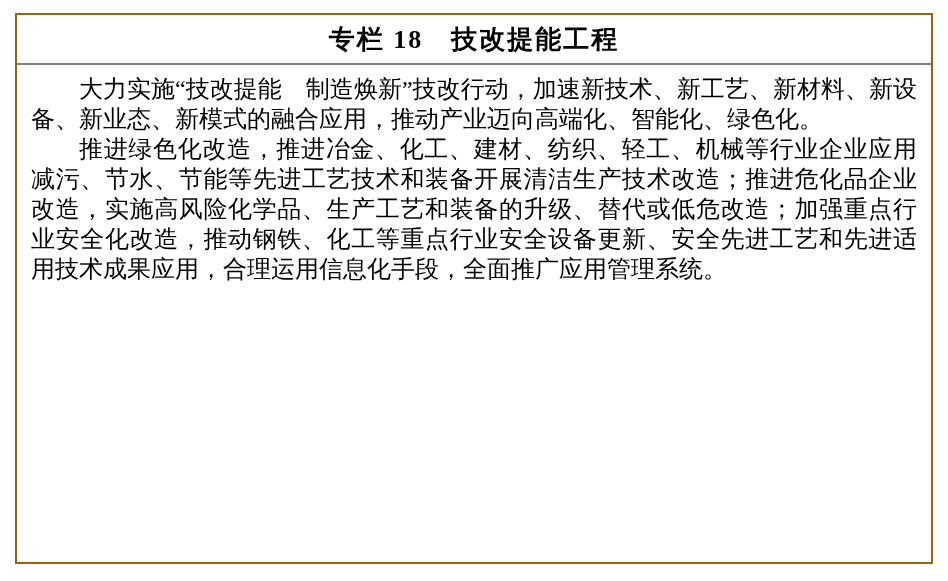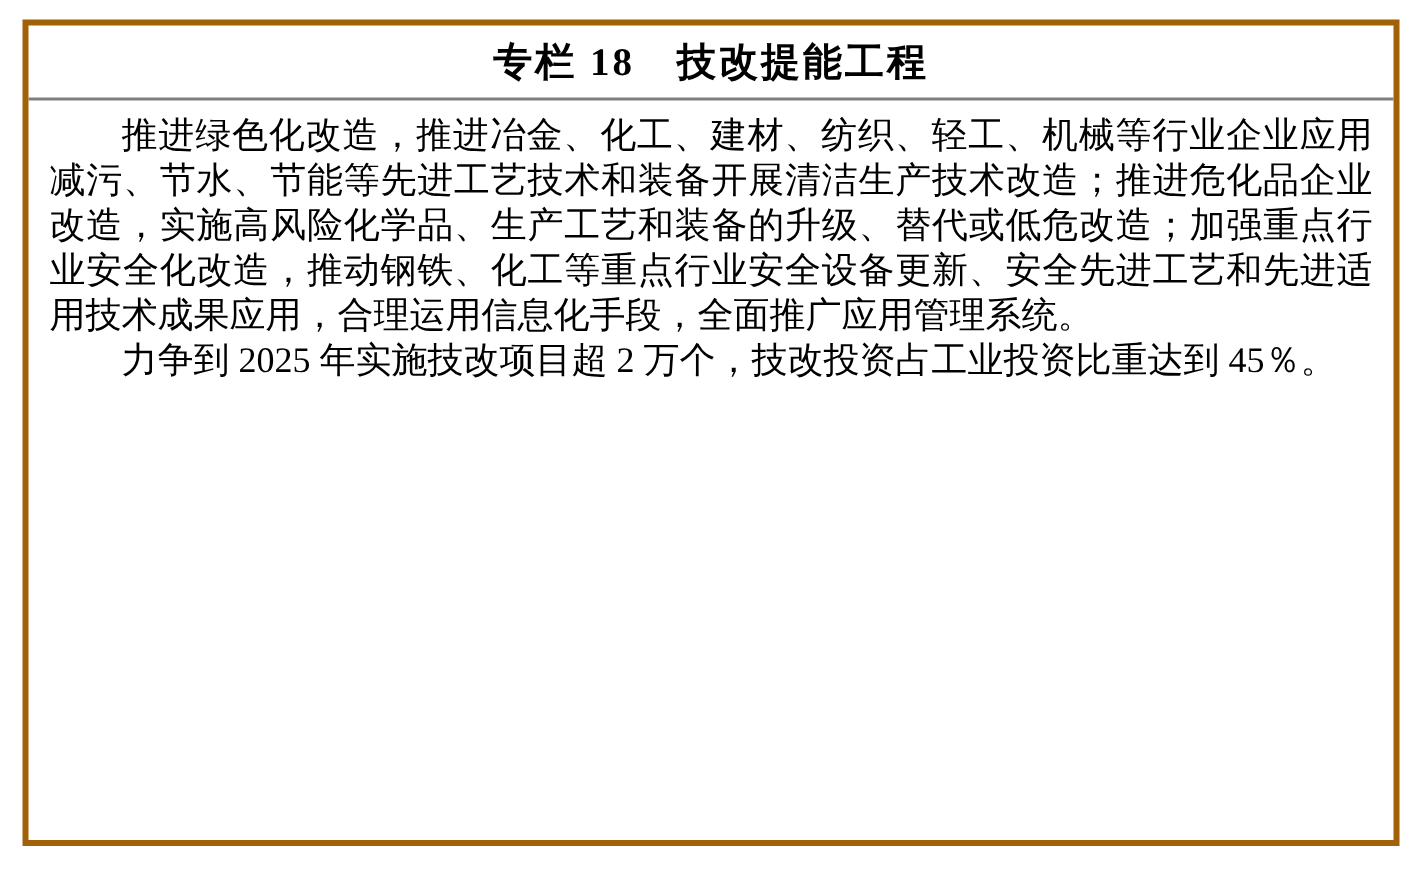--- a/index.html
+++ b/index.html
@@ -13,21 +13,21 @@
   .page {
     position: relative;
     width: 948px; height: 581px;
     background: #ffffff;
     overflow: hidden;
   }
   .column-box {
     position: absolute;
     left: 15px; top: 13px;
     width: 918px; height: 551px;
-    border: 4px solid #a16207;
+    border: 2px solid #a16207;
     background: #ffffff;
   }
   .box-header {
     height: 48px;
     display: flex;
     align-items: center;
     justify-content: center;
   }
   .box-title {
     margin: 0;
@@ -55,17 +55,17 @@
 </head>
 <body>
 
 <div class="page">
   <div class="column-box">
     <div class="box-header">
       <h1 class="box-title">专栏 18　技改提能工程</h1>
     </div>
     <div class="box-divider"></div>
     <div class="box-body">
+      <p>大力实施“技改提能　制造焕新”技改行动，加速新技术、新工艺、新材料、新设备、新业态、新模式的融合应用，推动产业迈向高端化、智能化、绿色化。</p>
       <p>推进绿色化改造，推进冶金、化工、建材、纺织、轻工、机械等行业企业应用减污、节水、节能等先进工艺技术和装备开展清洁生产技术改造；推进危化品企业改造，实施高风险化学品、生产工艺和装备的升级、替代或低危改造；加强重点行业安全化改造，推动钢铁、化工等重点行业安全设备更新、安全先进工艺和先进适用技术成果应用，合理运用信息化手段，全面推广应用管理系统。</p>
-      <p>力争到 2025 年实施技改项目超 2 万个，技改投资占工业投资比重达到 45％。</p>
     </div>
   </div>
 </div>
 
 </body></html>

